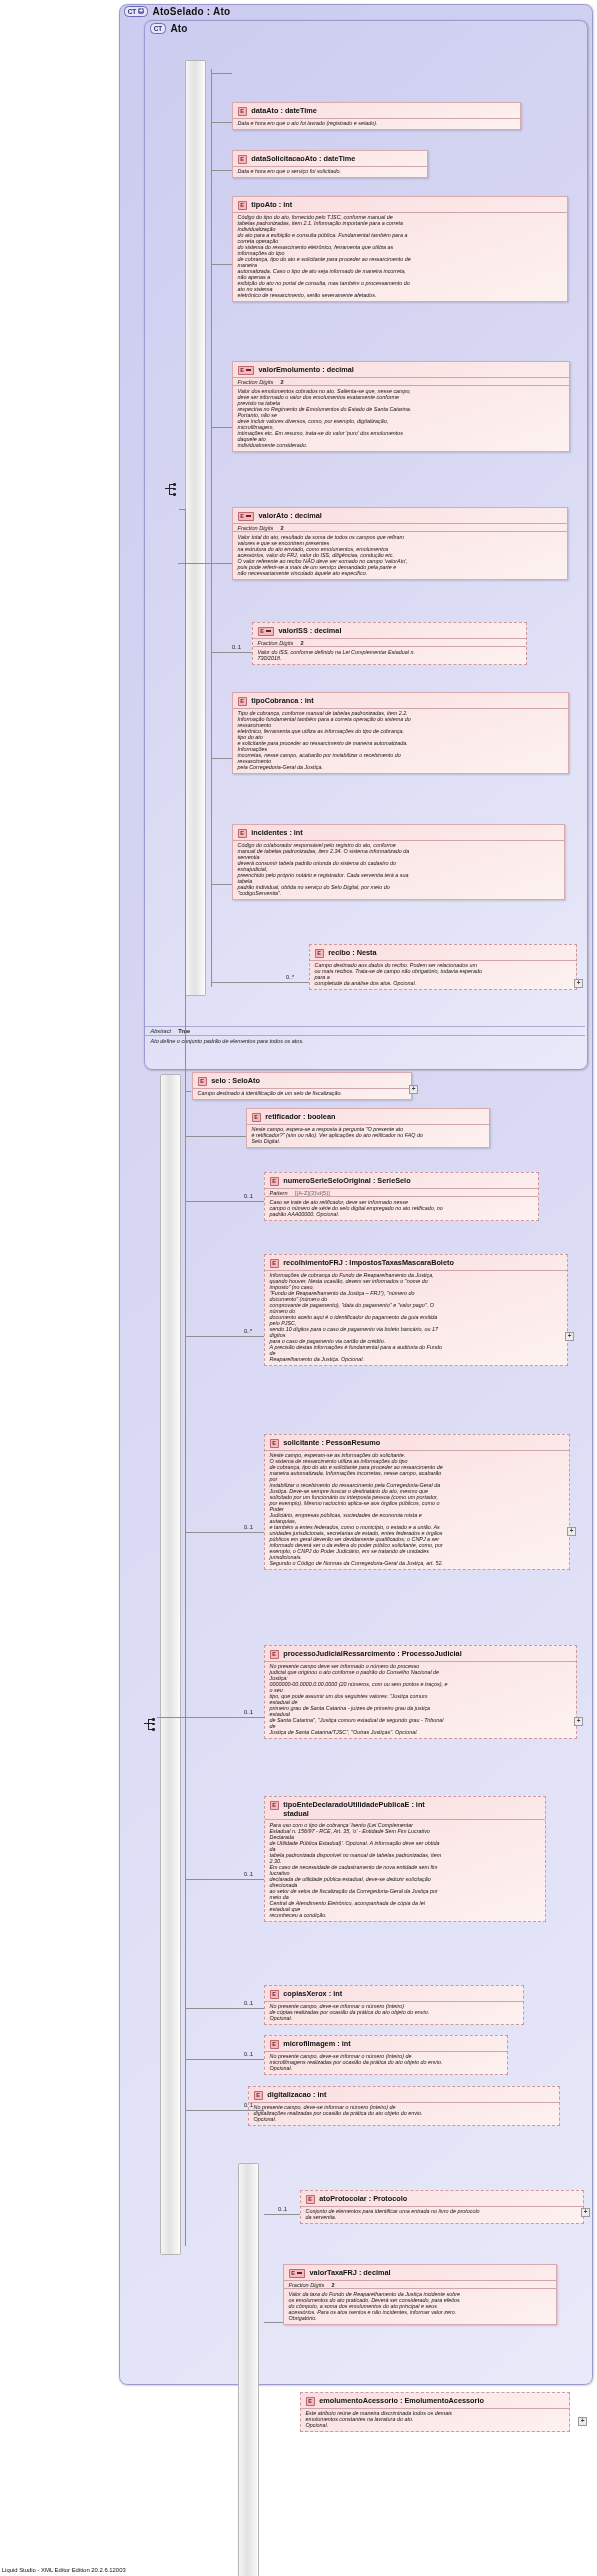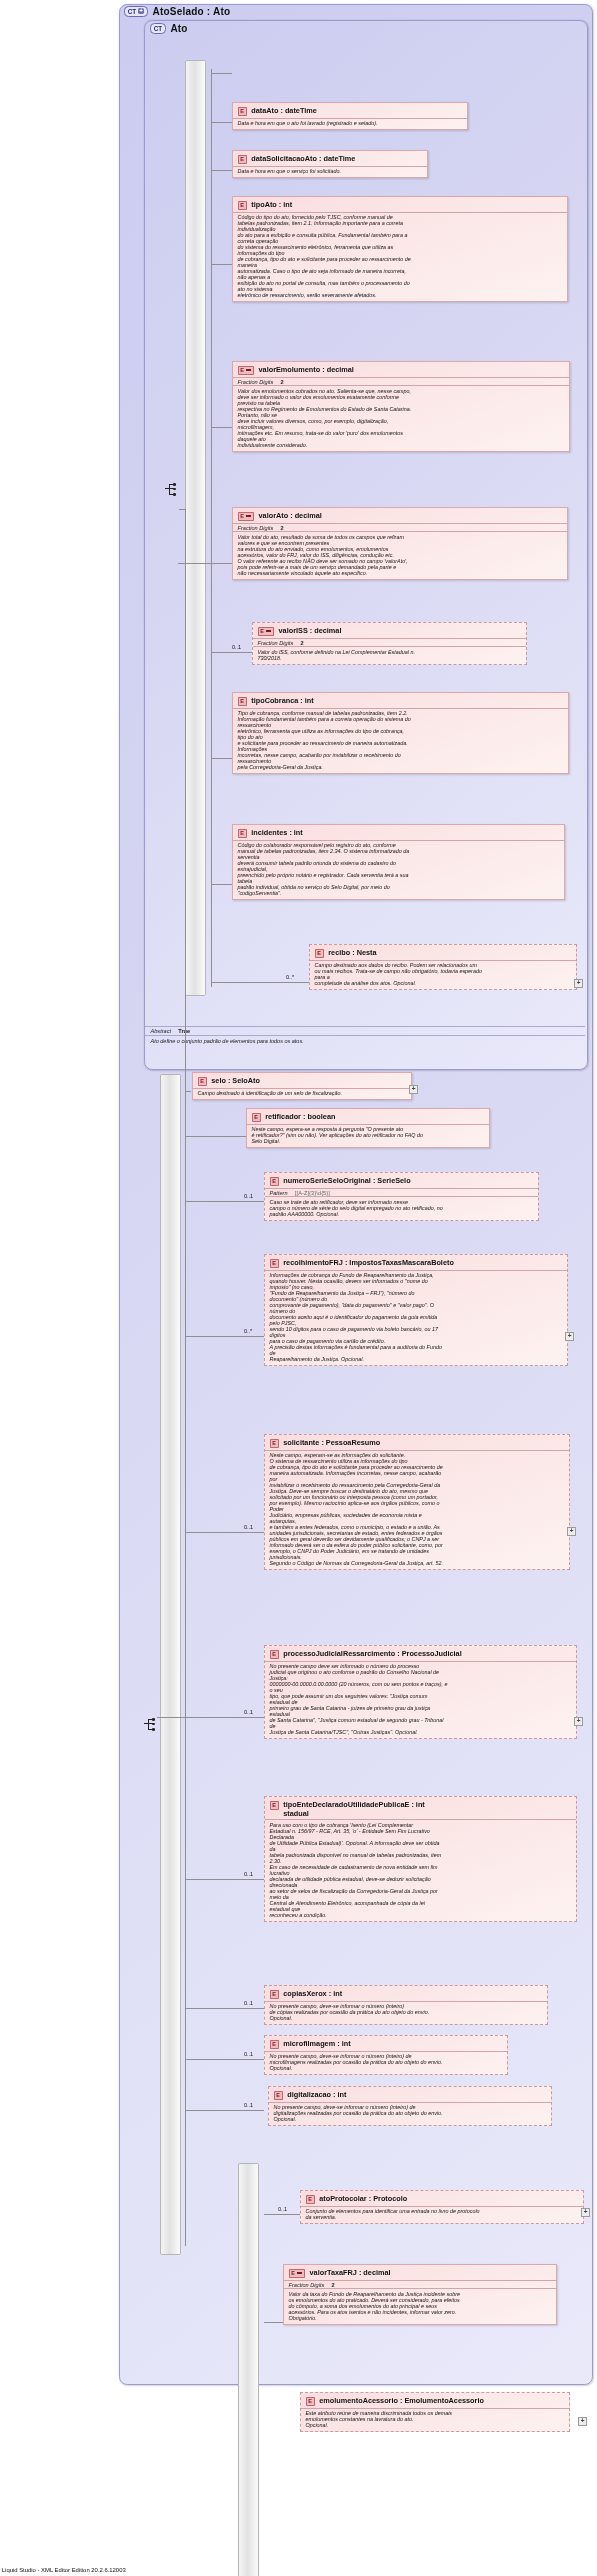--- a/index.html
+++ b/index.html
@@ -182,21 +182,21 @@
     <div class="arm" style="top:1.8px;"></div>
     <div class="arm" style="top:6.4px;"></div>
     <div class="arm" style="top:11.8px;"></div>
     <div class="dot" style="left:8.2px;top:0.9px;"></div>
     <div class="dot" style="left:8.2px;top:5.5px;"></div>
     <div class="dot" style="left:8.2px;top:11px;"></div>
   </div>
 
   <div class="line hline" style="left:211px;top:73px;width:21px;"></div>
 
-  <div class="el" style="left:232px;top:102px;width:236px;">
+  <div class="el" style="left:232px;top:102px;width:289px;">
     <div class="el-head">
       <span class="e-chip">E</span>
       <span class="el-name">dataAto  : dateTime</span>
     </div>
     <div class="el-doc">Data e hora em que o ato foi lavrado (registrado e selado).</div>
   </div>
   <div class="line hline" style="left:211px;top:122px;width:21px;"></div>
 
   <div class="el" style="left:232px;top:150px;width:196px;">
     <div class="el-head">
@@ -464,21 +464,21 @@
 primeiro grau de Santa Catarina - juízes de primeiro grau da justiça
 estadual
 de Santa Catarina", "Justiça comum estadual de segundo grau - Tribunal
 de
 Justiça de Santa Catarina/TJSC", "Outras Justiças". Opcional.</div>
   </div>
   <div class="expander" style="left:574px;top:1717px;">+</div>
   <div class="line hline" style="left:157px;top:1717px;width:107px;"></div>
   <div class="card" style="left:244px;top:1709px;">0..1</div>
 
-  <div class="el opt" style="left:264px;top:1796px;width:313px;">
+  <div class="el opt" style="left:264px;top:1796px;width:282px;">
     <div class="el-head">
       <span class="e-chip">E</span>
       <span class="el-name" style="white-space:pre-line;">tipoEnteDeclaradoUtilidadePublicaE : int
        stadual</span>
     </div>
     <div class="el-doc">Para uso com o tipo de cobrança 'Isento (Lei Complementar
 Estadual n. 156/97 - RCE, Art. 35, 'o' - Entidade Sem Fim Lucrativo
 Declarada
 de Utilidade Pública Estadual)'. Opcional. A informação deve ser obtida
 da
@@ -490,21 +490,21 @@
 direcionada
 ao setor de selos de fiscalização da Corregedoria-Geral da Justiça por
 meio da
 Central de Atendimento Eletrônico, acompanhada de cópia da lei
 estadual que
 reconheceu a condição.</div>
   </div>
   <div class="line hline" style="left:185px;top:1879px;width:79px;"></div>
   <div class="card" style="left:244px;top:1871px;">0..1</div>
 
-  <div class="el opt" style="left:264px;top:1985px;width:284px;">
+  <div class="el opt" style="left:264px;top:1985px;width:260px;">
     <div class="el-head">
       <span class="e-chip">E</span>
       <span class="el-name">copiasXerox : int</span>
     </div>
     <div class="el-doc">No presente campo, deve-se informar o número (inteiro)
 de cópias realizadas por ocasião da prática do ato objeto do envio.
 Opcional.</div>
   </div>
   <div class="line hline" style="left:185px;top:2008px;width:79px;"></div>
   <div class="card" style="left:244px;top:2000px;">0..1</div>
@@ -514,21 +514,21 @@
       <span class="e-chip">E</span>
       <span class="el-name">microfilmagem : int</span>
     </div>
     <div class="el-doc">No presente campo, deve-se informar o número (inteiro) de
 microfilmagens realizadas por ocasião da prática do ato objeto do envio.
 Opcional.</div>
   </div>
   <div class="line hline" style="left:185px;top:2059px;width:79px;"></div>
   <div class="card" style="left:244px;top:2051px;">0..1</div>
 
-  <div class="el opt" style="left:268px;top:2086px;width:284px;">
+  <div class="el opt" style="left:248px;top:2086px;width:312px;">
     <div class="el-head">
       <span class="e-chip">E</span>
       <span class="el-name">digitalizacao : int</span>
     </div>
     <div class="el-doc">No presente campo, deve-se informar o número (inteiro) de
 digitalizações realizadas por ocasião da prática do ato objeto do envio.
 Opcional.</div>
   </div>
   <div class="line hline" style="left:185px;top:2110px;width:79px;"></div>
   <div class="card" style="left:244px;top:2102px;">0..1</div>

